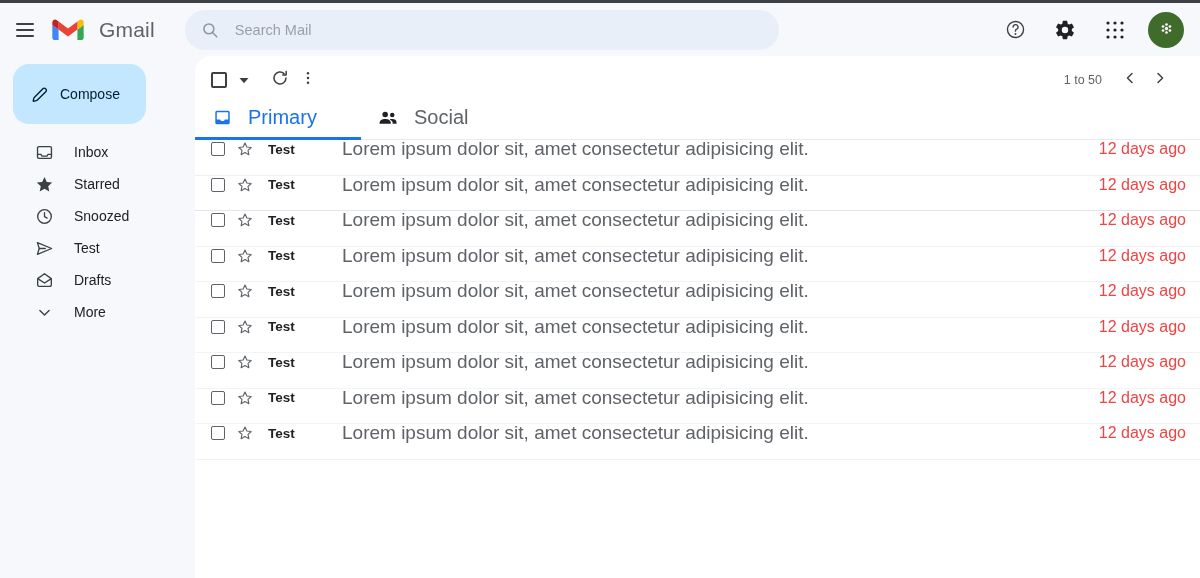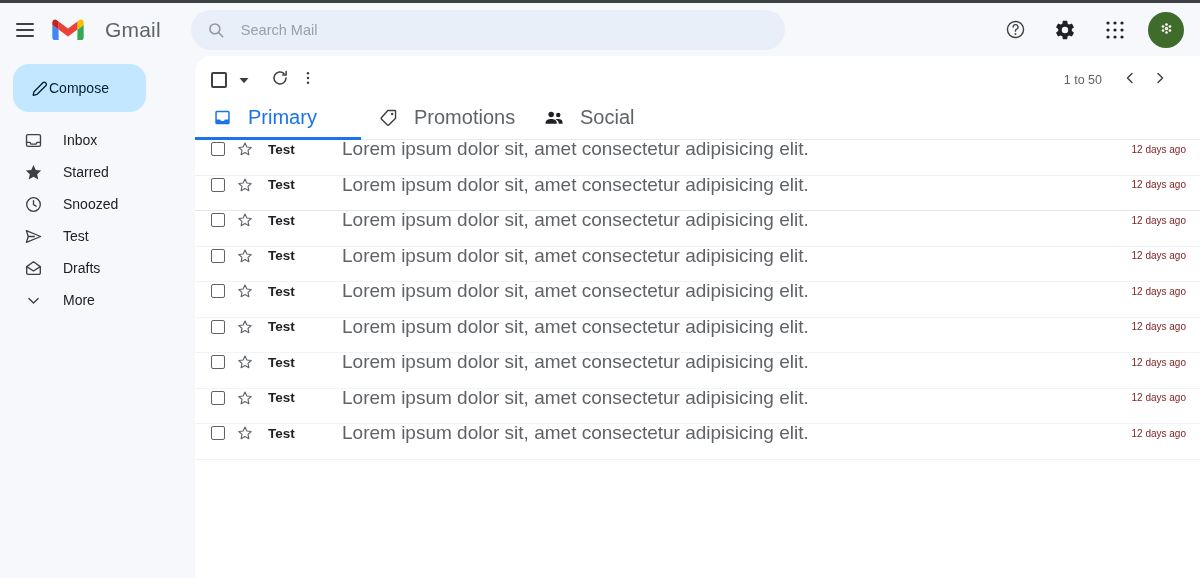--- a/index.html
+++ b/index.html
@@ -39,21 +39,21 @@
     width: 22px; height: 22px;
     display: flex; flex-direction: column; justify-content: center;
     gap: 4px;
     cursor: pointer;
     margin-right: 14px;
   }
   .hamburger span {
     display: block; height: 2px; width: 18px; background: #3c4043; border-radius: 1px;
   }
   .brand {
-    display: flex; align-items: center; gap: 21px;
+    display: flex; align-items: center; gap: 15px;
     margin-right: 30px;
     cursor: pointer;
   }
   .brand-logo { width: 32px; height: 24px; display: block; }
   .brand-text {
     font-size: 21px;
     color: #5f6368;
     letter-spacing: 0.2px;
   }
   .searchwrap {
@@ -109,39 +109,39 @@
   }
   .sidebar {
     width: 195px;
     flex: 0 0 195px;
     background: #f6f8fc;
     padding-top: 8px;
   }
   .compose {
     margin: 0 0 12px 13px;
     width: 133px;
-    height: 48px;
+    height: 60px;
     border-radius: 16px;
     background: #c2e7ff;
     display: flex;
     align-items: center;
-    gap: 0;
+    gap: 11px;
     padding: 0 16px;
     cursor: pointer;
     border: 0;
     font-family: "Liberation Sans", sans-serif;
   }
   .compose-label { font-size: 14px; color: #001d35; }
   .navitem {
     height: 32px;
     display: flex;
     align-items: center;
     gap: 20px;
     padding-left: 19px;
-    margin: 0 0 0 4px;
+    margin: 0 0 0 15px;
     border-radius: 0 16px 16px 0;
     cursor: pointer;
     color: #202124;
   }
   .nav-list { margin-top: 6px; display: flex; flex-direction: column; gap: 0; }
   .nav-row { height: 32px; display: flex; align-items: center; }
   .nav-icon { width: 20px; height: 20px; flex: 0 0 20px; display: flex; align-items: center; justify-content: center; }
   .nav-label { font-size: 14px; color: #202124; }
 
   
@@ -243,22 +243,22 @@
   }
   .row-subject {
     flex: 1 1 auto;
     min-width: 0;
     font-size: 19px;
     color: #5f6368;
     overflow: hidden; text-overflow: ellipsis; white-space: nowrap;
   }
   .row-date {
     flex: 0 0 auto;
-    font-size: 10px;
-    color: #7f1d1d;
+    font-size: 16px;
+    color: #ef4444;
     padding-left: 16px;
     white-space: nowrap;
   }
 </style>
 </head>
 <body>
 
 <div class="app">
 
   <div class="topstrip"></div>
@@ -487,29 +487,20 @@
 
         <div class="tab active">
           <span class="tab-icon">
             <svg width="19" height="19" viewBox="0 0 24 24" fill="#1a73e8">
               <path d="M19.2 3.6H4.8A1.9 1.9 0 0 0 2.9 5.5v13a1.9 1.9 0 0 0 1.9 1.9h14.4a1.9 1.9 0 0 0 1.9-1.9v-13a1.9 1.9 0 0 0-1.9-1.9zm0 10.8h-4.1l-1.3 2.1h-3.6l-1.3-2.1H4.8V5.5h14.4z"></path>
             </svg>
           </span>
           <span class="tab-label">Primary</span>
         </div>
 
-        <div class="tab">
-          <span class="tab-icon">
-            <svg width="19" height="19" viewBox="0 0 24 24" fill="none" stroke="#3c4043" stroke-width="1.8" stroke-linejoin="round">
-              <path d="M11.2 3.2H20a.9.9 0 0 1 .9.9v8.8l-8.6 8.6a1.2 1.2 0 0 1-1.7 0l-7.6-7.6a1.2 1.2 0 0 1 0-1.7z"></path>
-              <circle cx="16.6" cy="7.5" r="1.55" fill="#3c4043" stroke="none"></circle>
-            </svg>
-          </span>
-          <span class="tab-label">Promotions</span>
-        </div>
 
         <div class="tab">
           <span class="tab-icon">
             <svg width="21" height="21" viewBox="0 0 24 24" fill="#202124">
               <circle cx="8.6" cy="8.3" r="3.3"></circle>
               <path d="M1.9 18.4c0-2.9 3-4.5 6.7-4.5s6.7 1.6 6.7 4.5v1.1H1.9z"></path>
               <circle cx="17.1" cy="8.9" r="2.7"></circle>
               <path d="M13.8 14.3c1-.3 2.1-.45 3.3-.45 3.1 0 5.1 1.35 5.1 3.7v1.95h-4.6v-1.1c0-1.8-1.45-3.2-3.8-4.1z"></path>
             </svg>
           </span>

